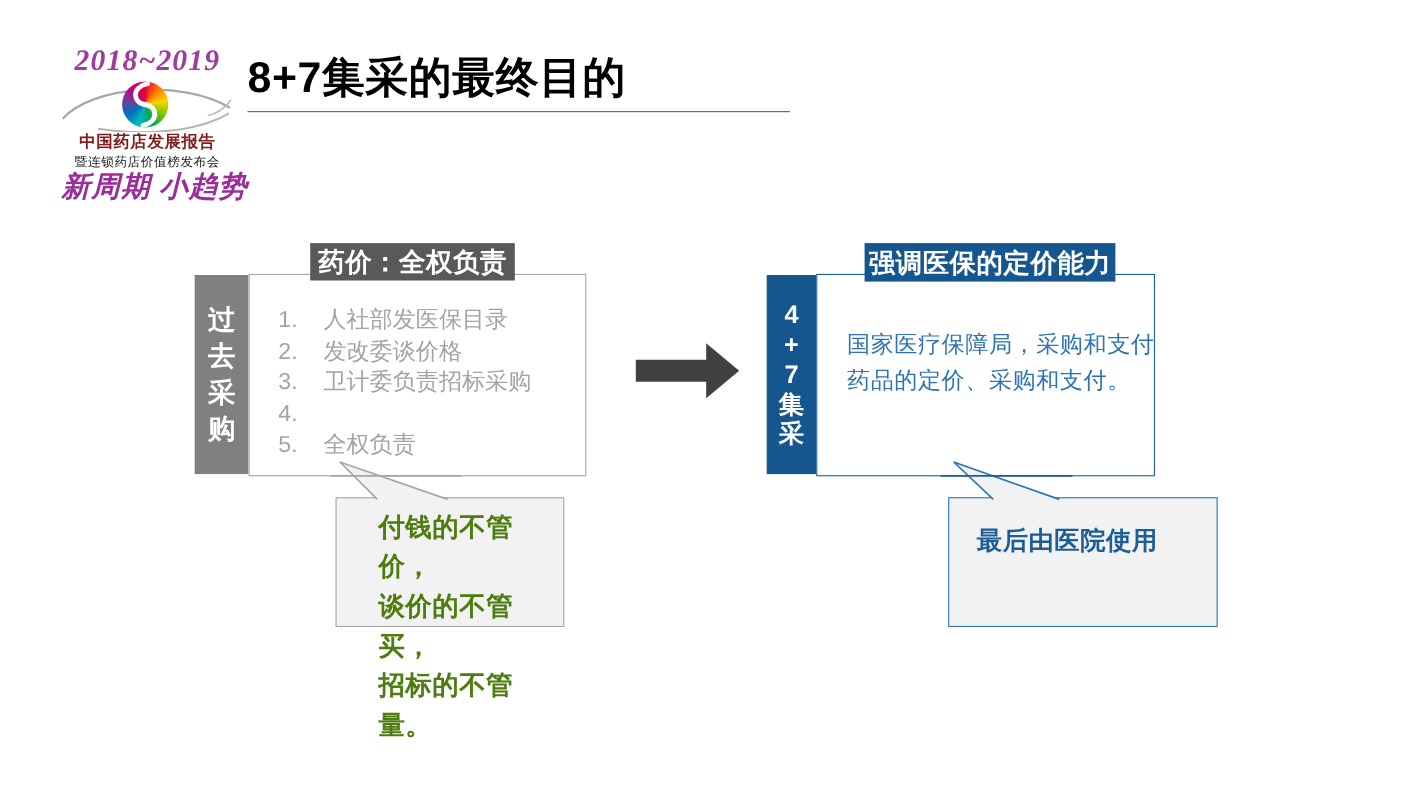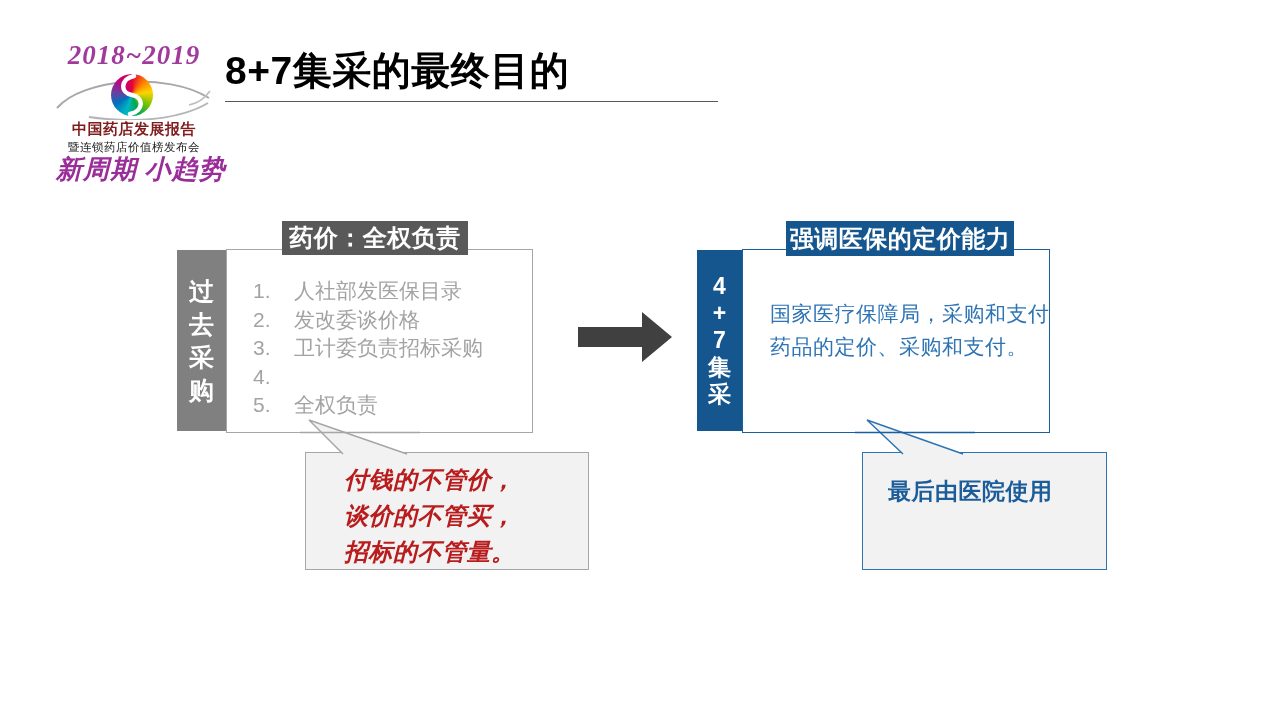--- a/index.html
+++ b/index.html
@@ -61,22 +61,22 @@
 
   
   .right-body { position:absolute; left:770px; top:297px; color:#2E74B5; font-size:21px; line-height:33px; z-index:3; letter-spacing:0.5px; }
 
   
   .arrow-svg { position:absolute; left:576px; top:308px; z-index:2; }
 
   
   .callout { position:absolute; background:#F2F2F2; box-sizing:border-box; z-index:1; }
   .callout-left {
-    left:305px; top:452px; width:284px; height:118px; border:1.5px solid #a6a6a6;
-    padding:9px 0 0 38px; font-size:24px; font-weight:bold; color:#b91c1c; line-height:36px; letter-spacing:0.5px;font-style:italic;
+    left:305px; top:452px; width:208px; height:118px; border:1.5px solid #a6a6a6;
+    padding:9px 0 0 38px; font-size:24px; font-weight:bold; color:#4d7c0f; line-height:36px; letter-spacing:0.5px;
   }
   .callout-right {
     left:862px; top:452px; width:245px; height:118px; border:1.5px solid #2E74B5;
     padding:23px 0 0 25px; color:#1B5C99;
   }
   .callout-right .t1 { font-size:22px; line-height:30px; }
   .callout-right .t2 { font-size:23px; font-weight:bold; line-height:31px; letter-spacing:0.5px; }
 
   
   .tails { position:absolute; left:0; top:0; z-index:5; pointer-events:none; }

